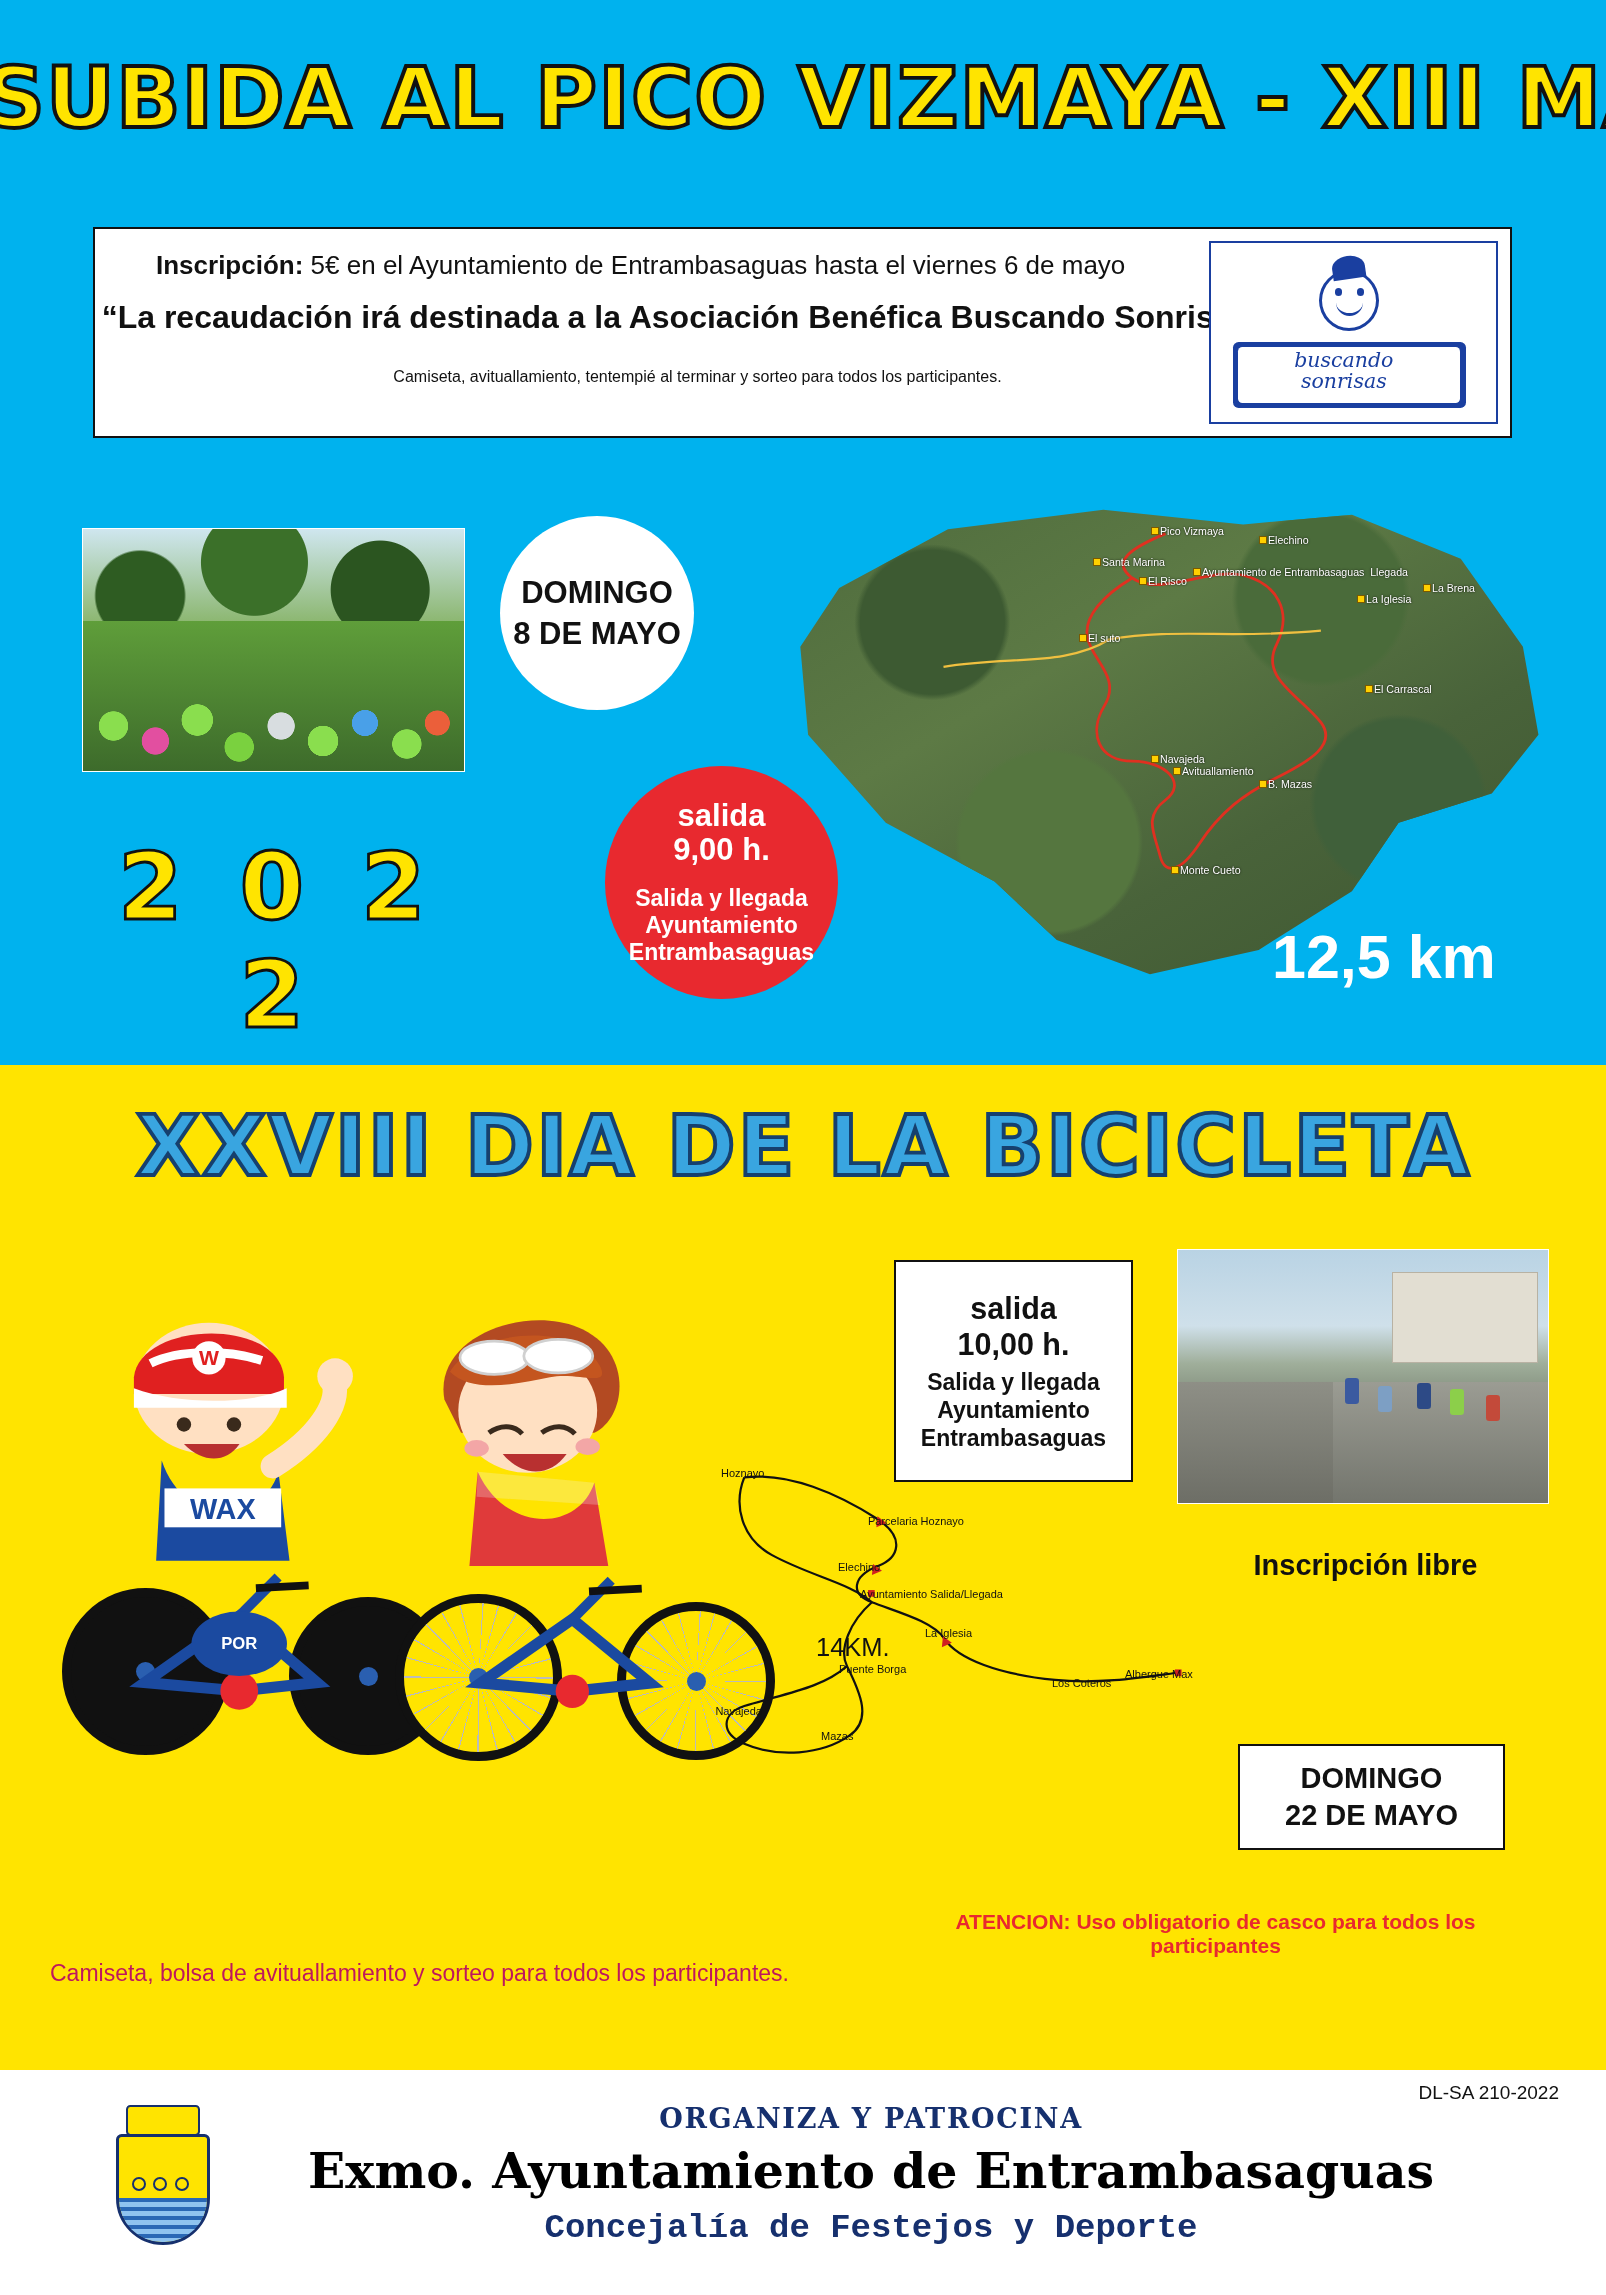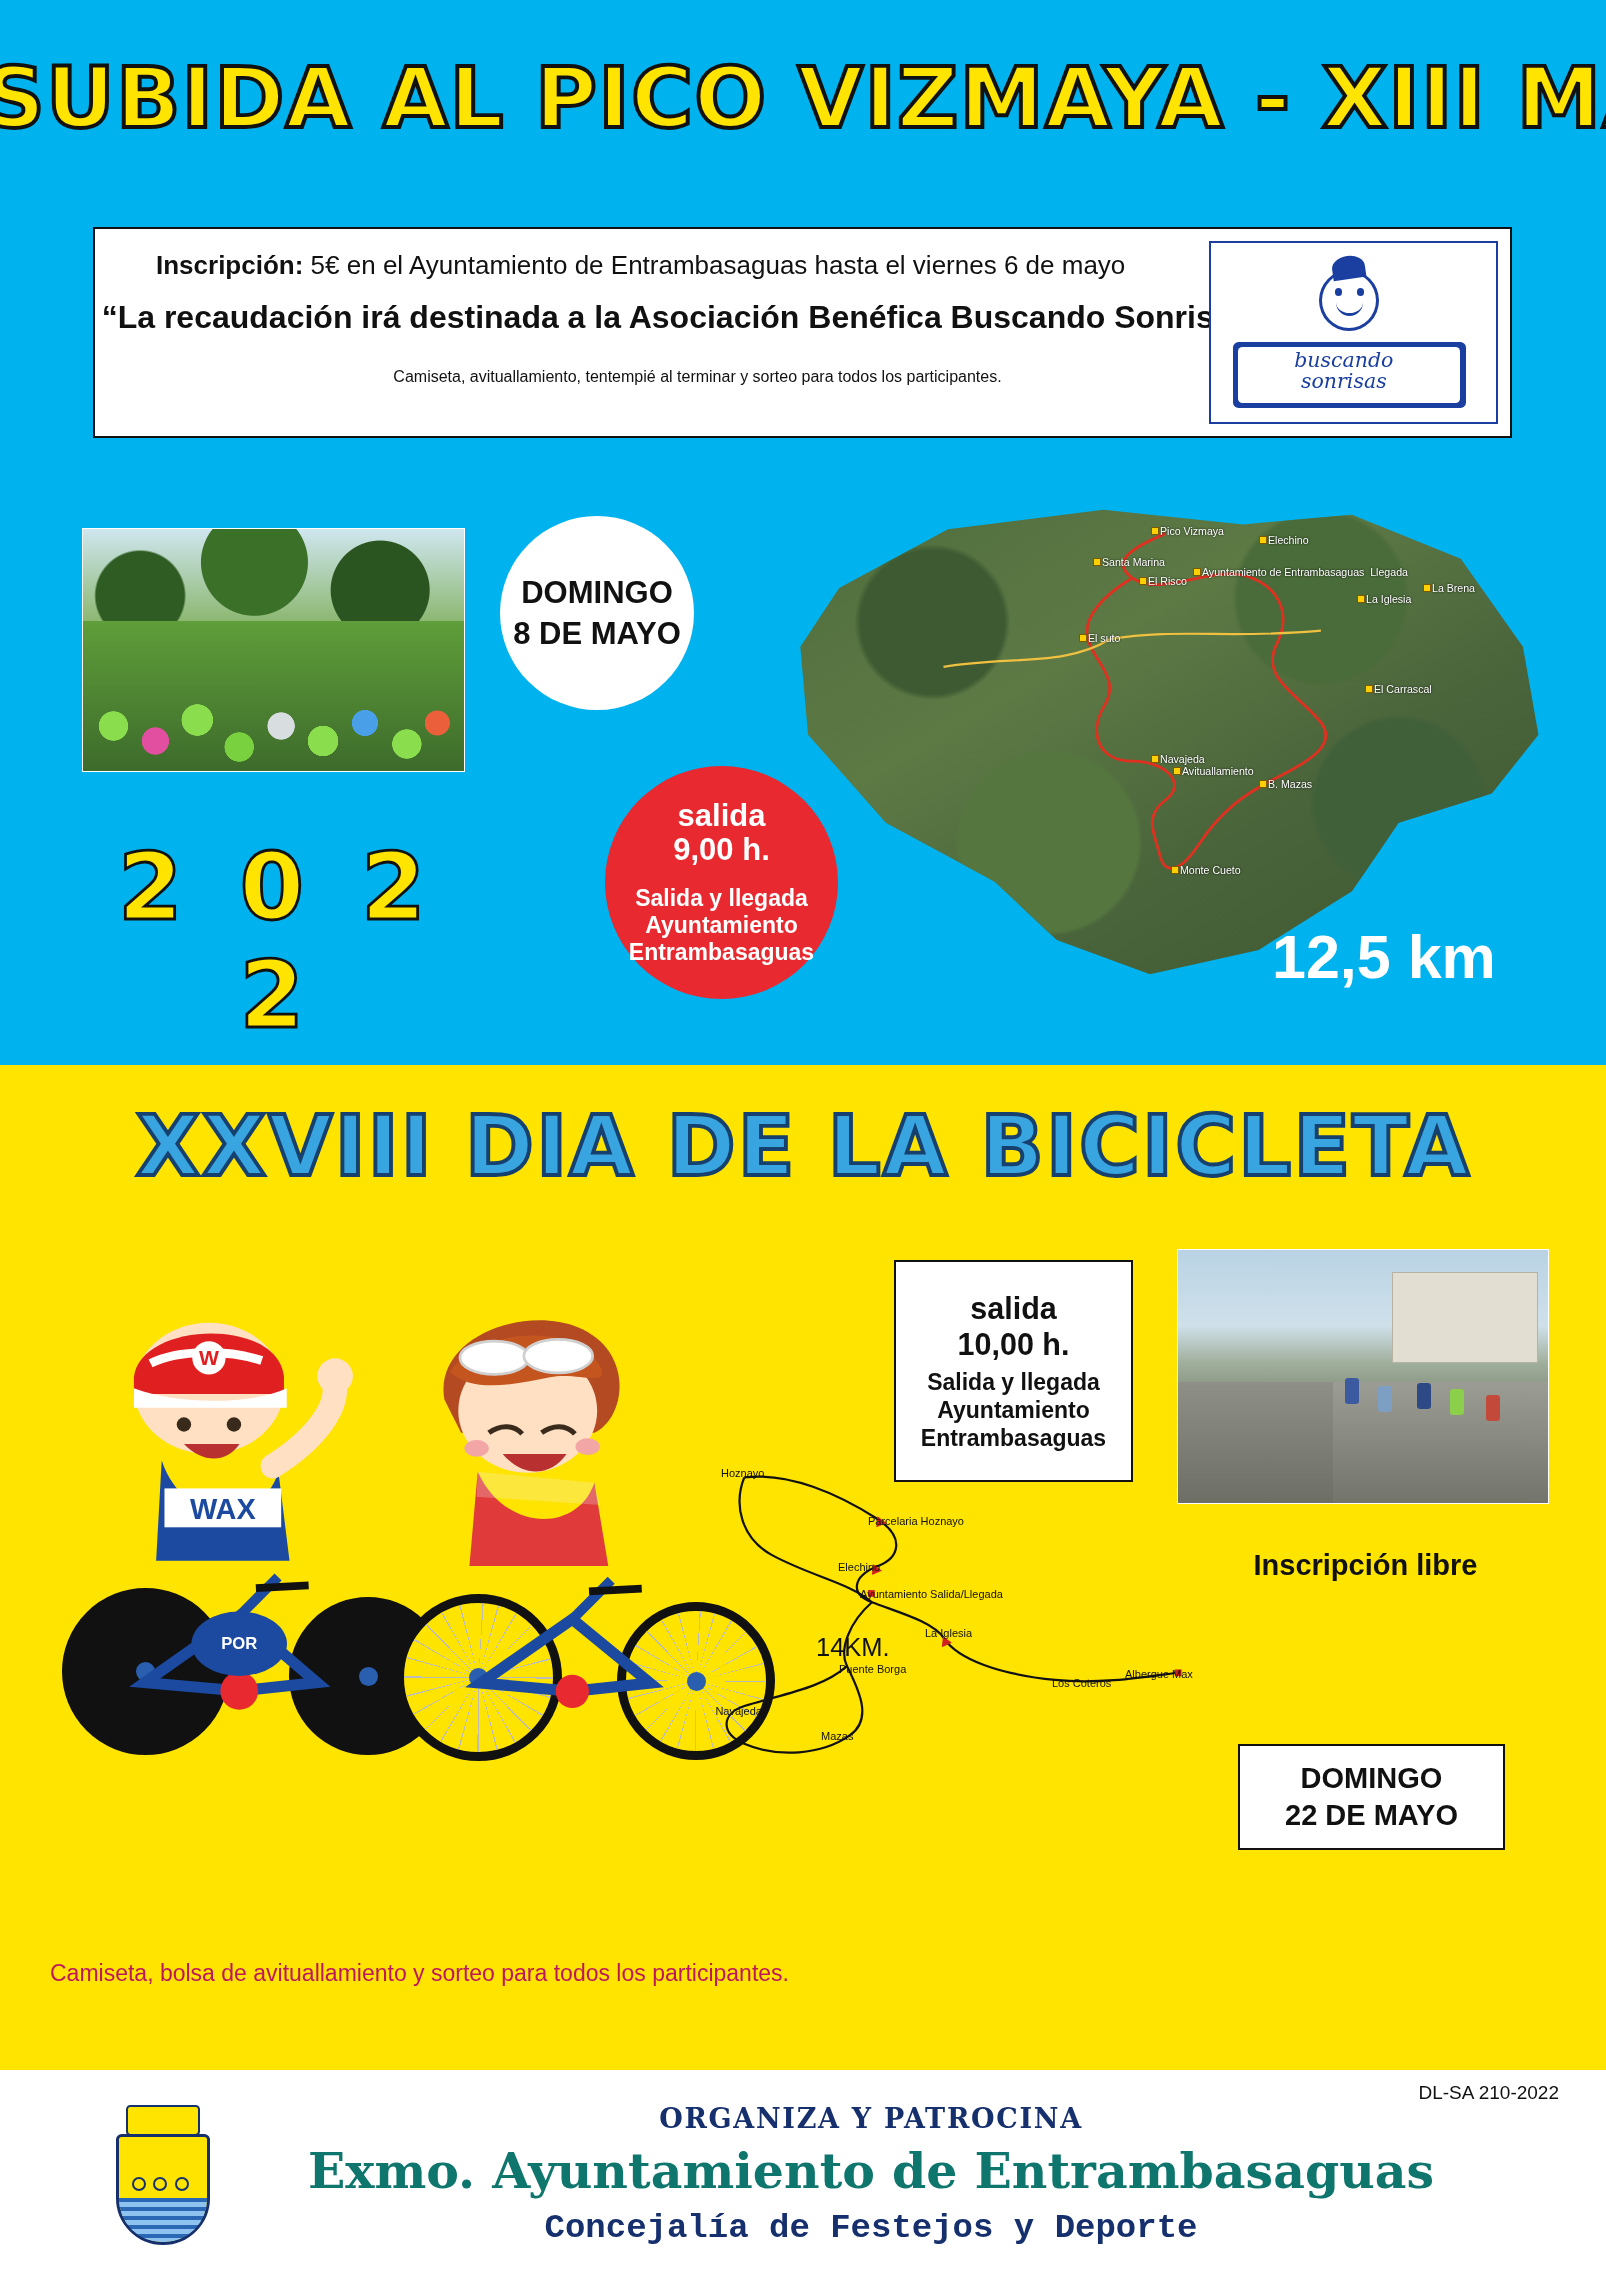--- a/index.html
+++ b/index.html
@@ -507,21 +507,21 @@
     color: #16306e;
   }
   .ayto-name {
     position: absolute;
     left: 222px; top: 72px;
     width: 1266px;
     text-align: center;
     font-family: "DejaVu Serif", serif;
     font-weight: bold;
     font-size: 49px;
-    color: #0f766e;
+    color: #000000;
   }
   .concejalia {
     position: absolute;
     left: 222px; top: 139px;
     width: 1266px;
     text-align: center;
     font-family: Liberation Mono, monospace;
     font-weight: bold;
     font-size: 34px;
     color: #16306e;
@@ -759,20 +759,21 @@
     <div class="route-lbl" style="left:110px; top:275px;">Mazas</div>
   </div>
 
   <div class="route-km">14KM.</div>
 
   <div class="domingo-box">
     <div>DOMINGO</div>
     <div>22 DE MAYO</div>
   </div>
 
+  <div class="atencion">ATENCION: Uso obligatorio de casco para todos los participantes</div>
   <div class="camiseta-note">Camiseta, bolsa de avituallamiento y sorteo para todos los participantes.</div>
 
   <div class="footer">
     <div class="dl-code">DL-SA 210-2022</div>
     <div class="organiza">ORGANIZA Y PATROCINA</div>
     <div class="ayto-name">Exmo. Ayuntamiento de Entrambasaguas</div>
     <div class="concejalia">Concejalía de Festejos y Deporte</div>
 
     <div class="shield">
       <div class="shield-crown"></div>

